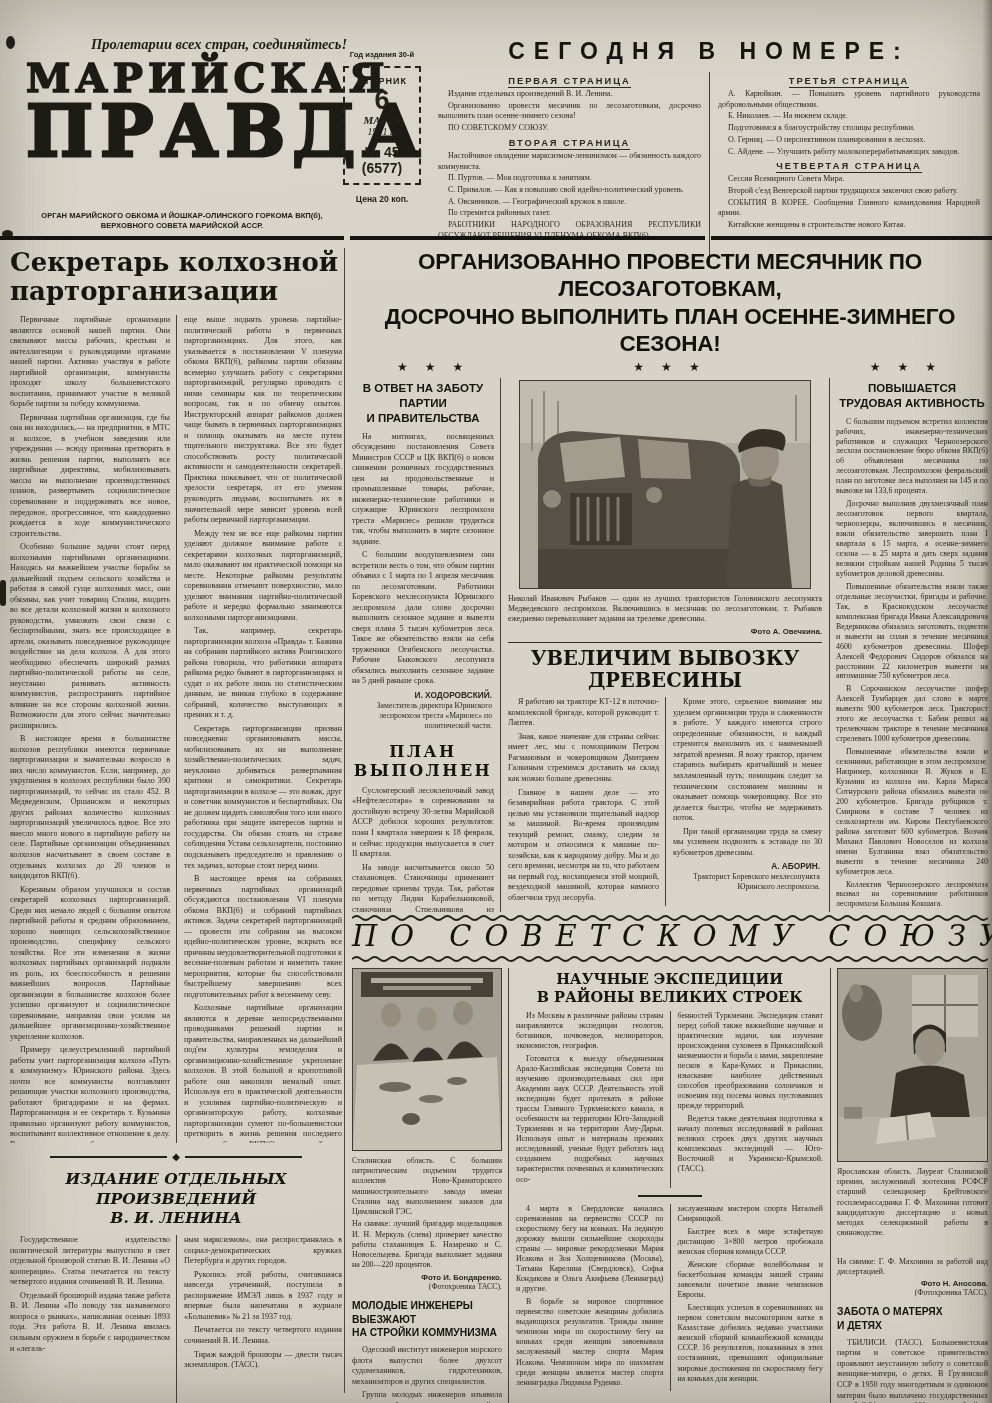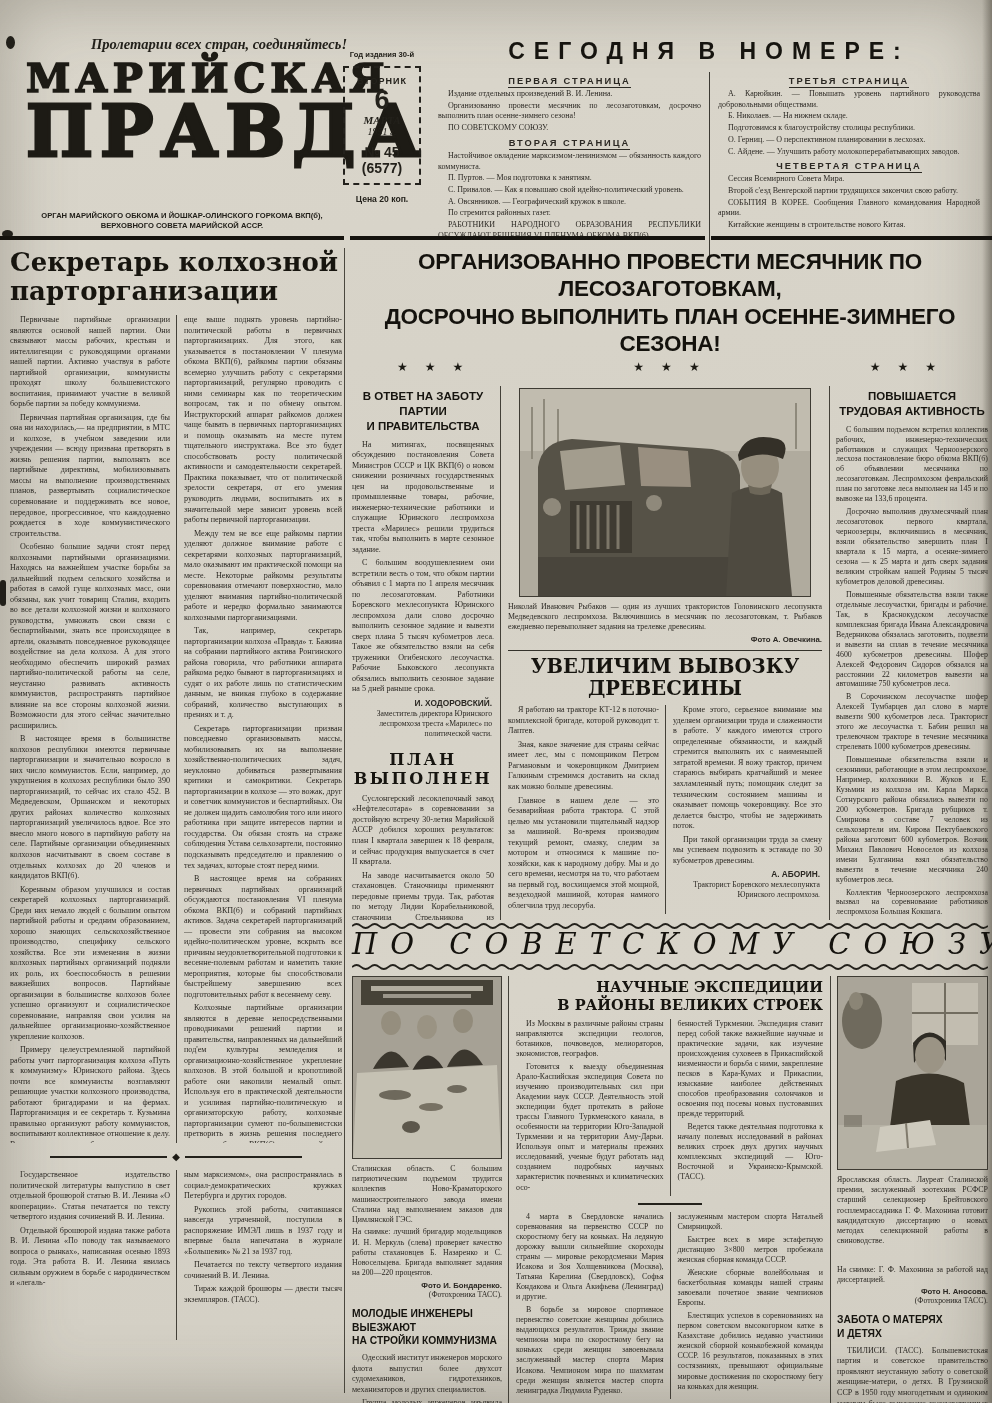--- a/index.html
+++ b/index.html
@@ -70,21 +70,21 @@
   .lenin-cols{display:flex;margin-top:8px;height:170px;overflow:hidden;}
 
   .main-vr{position:absolute;left:344px;top:248px;height:1145px;width:1px;background:#4a473e;}
 
   
   .main{position:absolute;left:352px;top:248px;width:636px;}
   .headline{text-align:center;font-family:"Liberation Sans",sans-serif;font-weight:bold;
     font-size:22.5px;line-height:1.22;letter-spacing:-0.2px;color:#14120d;}
   .stars-row{display:flex;justify-content:space-between;padding:2px 45px 0;color:#1c1a14;}
   .stars{font-size:12px;letter-spacing:7px;}
-  .top-cols{display:flex;margin-top:11px;height:534px;overflow:hidden;}
+  .top-cols{display:flex;margin-top:3px;height:534px;overflow:hidden;}
   .colA{width:148px;box-sizing:border-box;padding-right:6px;}
   .colB{width:330px;box-sizing:border-box;padding:0 7px;border-left:1px solid #434038;border-right:1px solid #434038;}
   .colC{flex:1;box-sizing:border-box;padding-left:6px;}
   .colC .p{font-size:7.9px;line-height:1.26;}
   .h-resp{text-align:center;font-family:"Liberation Sans",sans-serif;font-weight:bold;
     font-size:11.5px;line-height:1.3;margin:3px 0 6px;color:#16140f;}
   .h-plan{text-align:center;font-family:"DejaVu Serif",serif;font-weight:bold;
     font-size:16px;letter-spacing:2.5px;margin:11px 0 6px;color:#16140f;}
   .photo-tractor{width:292px;height:209px;margin:2px auto 0;}
   .sect-rule{border-top:1px solid #33312a;margin-top:6px;}
@@ -99,21 +99,21 @@
     font-size:29px;letter-spacing:13px;line-height:40px;white-space:nowrap;color:#14120d;}
   svg.wave{position:absolute;left:0;width:100%;height:8px;display:block;}
   svg.wave.top{top:-2px;} svg.wave.bot{bottom:-3px;}
 
   .bottom-cols{display:flex;margin-top:8px;height:500px;overflow:hidden;}
   .colL{width:158px;box-sizing:border-box;padding-right:6px;}
   .colM{width:327px;box-sizing:border-box;padding:0 7px;border-left:1px solid #434038;border-right:1px solid #434038;}
   .colR{flex:1;box-sizing:border-box;padding-left:6px;}
   .photo-ges{width:150px;height:183px;}
   .photo-mah{width:151px;height:194px;}
-  .h-exped,.h-records{text-align:right;font-family:"DejaVu Serif",serif;font-weight:bold;
+  .h-exped,.h-records{text-align:center;font-family:"DejaVu Serif",serif;font-weight:bold;
     font-size:14.5px;line-height:1.25;color:#16140f;margin:2px 0 5px;}
   .colM .p{font-size:7.9px;line-height:1.27;}
   .two-col{display:flex;}
   .two-col .tc{width:50%;box-sizing:border-box;padding-right:6px;}
   .two-col .tc.second{padding:0 0 0 7px;border-left:1px solid #434038;}
   .short-rule{width:64px;height:2.5px;background:#23211b;margin:7px auto 7px;}
   .h-small{font-family:"Liberation Sans",sans-serif;font-weight:bold;
     font-size:10.3px;line-height:1.35;margin:8px 0 5px;color:#16140f;}
 </style>
 </head>
@@ -203,20 +203,24 @@
         <p class="p">Так, например, секретарь парторганизации колхоза «Правда» т. Бажина на собрании партийного актива Ронгинского района говорила, что работники аппарата райкома редко бывают в парторганизациях и судят о их работе лишь по статистическим данным, не вникая глубоко в содержание собраний, количество выступающих в прениях и т. д.</p>
         <p class="p">Секретарь парторганизации призван повседневно организовывать массы, мобилизовывать их на выполнение хозяйственно-политических задач, неуклонно добиваться развертывания критики и самокритики. Секретарь парторганизации в колхозе — это вожак, друг и советчик коммунистов и беспартийных. Он не должен щадить самолюбия того или иного работника при защите интересов партии и государства. Он обязан стоять на страже соблюдения Устава сельхозартели, постоянно подсказывать председателю и правлению о тех задачах, которые стоят перед ними.</p>
         <p class="p">В настоящее время на собраниях первичных партийных организаций обсуждаются постановления VI пленума обкома ВКП(б) и собраний партийных активов. Задача секретарей парторганизаций — провести эти собрания на высоком идейно-политическом уровне, вскрыть все причины неудовлетворительной подготовки к весенне-полевым работам и наметить такие мероприятия, которые бы способствовали быстрейшему завершению всех подготовительных работ к весеннему севу.</p>
         <p class="p">Колхозные партийные организации являются в деревне непосредственными проводниками решений партии и правительства, направленных на дальнейший под'ем культуры земледелия и организационно-хозяйственное укрепление колхозов. В этой большой и кропотливой работе они накопили немалый опыт. Используя его в практической деятельности и усиливая партийно-политическую и организаторскую работу, колхозные парторганизации сумеют по-большевистски претворить в жизнь решения последнего пленума обкома ВКП(б) по дальнейшему под'ему социалистического сельского хозяйства.</p>
       </div>
     </div>
     <div class="ornament">
       <div class="line"></div>
         <div class="diamond">◆</div>
         <div class="line"></div>
+    </div>
+    <div class="lenin-title">
+      <div>ИЗДАНИЕ ОТДЕЛЬНЫХ ПРОИЗВЕДЕНИЙ</div>
+      <div>В. И. ЛЕНИНА</div>
     </div>
     <div class="lenin-cols">
       <div class="ed-col">
         <p class="p">Государственное издательство политической литературы выпустило в свет отдельной брошюрой статью В. И. Ленина «О кооперации». Статья печатается по тексту четвертого издания сочинений В. И. Ленина.</p>
         <p class="p">Отдельной брошюрой издана также работа В. И. Ленина «По поводу так называемого вопроса о рынках», написанная осенью 1893 года. Эта работа В. И. Ленина явилась сильным оружием в борьбе с народничеством и «легаль-</p>
       </div>
       <div class="ed-col second">
         <p class="p" style="text-indent:0;">ным марксизмом», она распространялась в социал-демократических кружках Петербурга и других городов.</p>
         <p class="p">Рукопись этой работы, считавшаяся навсегда утраченной, поступила в распоряжение ИМЭЛ лишь в 1937 году и впервые была напечатана в журнале «Большевик» № 21 за 1937 год.</p>
         <p class="p">Печатается по тексту четвертого издания сочинений В. И. Ленина.</p>

